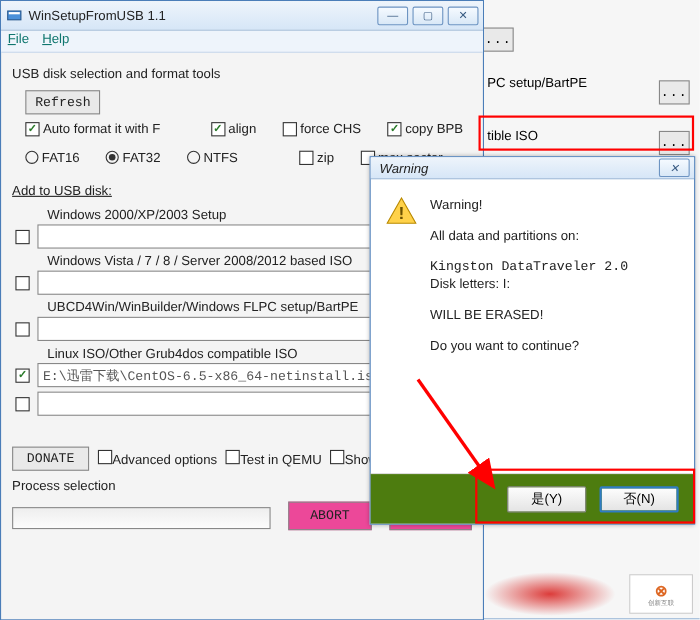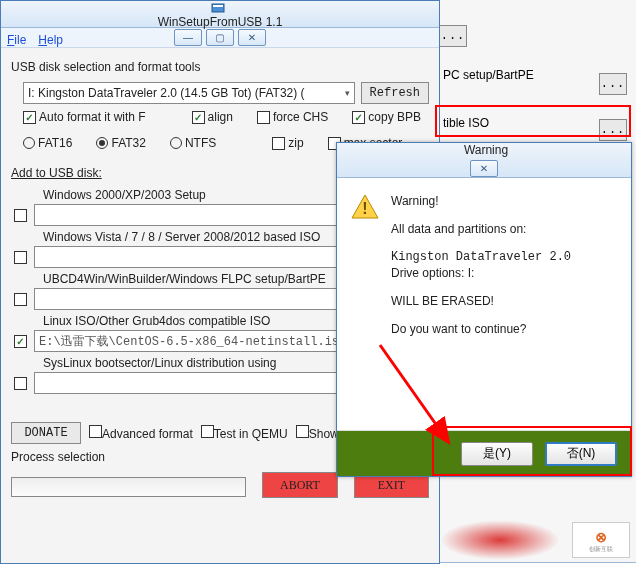--- a/index.html
+++ b/index.html
@@ -1,25 +1,25 @@
 <!DOCTYPE html>
 <html><head>
 <meta charset="utf-8">
 <style>
 * { box-sizing: border-box; font-family: "Segoe UI", Tahoma, sans-serif; }
 body { margin: 0; width: 636px; height: 564px; background: #fff; font-size: 12px; position: relative; overflow: hidden; }
 
 
 .main-window { position: absolute; left: 0; top: 0; width: 440px; height: 564px; border: 1px solid #4a7db8; background: #f4f4f4; }
-.titlebar { height: 27px; background: linear-gradient(#eef4fb,#d6e6f7); border-bottom: 1px solid #9cb8d8; display: flex; align-items: center; padding: 0 4px; color: #222; flex-direction: column; }
+.titlebar { height: 27px; background: linear-gradient(#eef4fb,#d6e6f7); border-bottom: 1px solid #9cb8d8; display: flex; align-items: center; padding: 0 4px; color: #222; }
 .titlebar .icon { width: 16px; height: 16px; margin-right: 5px; display: inline-flex; align-items: center; justify-content: center; }
 .titlebar .title { flex: 1; font-size: 12px; }
 .win-btns { display: flex; gap: 4px; }
 .win-btn { width: 28px; height: 17px; border: 1px solid #6d94c2; background: linear-gradient(#f5faff,#d9e8f7); border-radius: 2px; display: flex; align-items: center; justify-content: center; font-size: 10px; color: #385a82; }
-.menubar { height: 20px; background: #eef4fb; border-bottom: 1px solid #c9d8ea; display: flex; align-items: flex-end; padding: 0 6px; gap: 12px; color: #1d4ed8; font-size: 12px; }
+.menubar { height: 20px; background: #eef4fb; border-bottom: 1px solid #c9d8ea; display: flex; align-items: flex-start; padding: 0 6px; gap: 12px; color: #0f766e; font-size: 12px; }
 .menubar span { text-decoration: underline; text-decoration-color: transparent; }
 .menubar span:first-letter { text-decoration: underline; }
 .content { padding: 8px 10px 4px 10px; font-family: "Courier New", monospace; font-size: 12px; color: #222; }
 
 .section-label { margin: 4px 0 8px 0; }
 
 .row { display: flex; align-items: center; gap: 6px; margin: 2px 0; }
 .dropdown-wide { flex: 1; height: 22px; border: 1px solid #888; background: #fff; font-family: "Courier New", monospace; font-size: 12px; padding: 2px 4px; display: flex; align-items: center; justify-content: space-between; }
 .caret { font-size: 9px; color: #555; }
 .btn { min-width: 60px; height: 22px; border: 1px solid #888; background: #e9e9e9; font-family: "Courier New", monospace; font-size: 12px; padding: 1px 8px; display: flex; align-items: center; justify-content: center; }
@@ -33,31 +33,31 @@
 
 .field-block { margin: 4px 0; }
 .field-label { margin: 4px 0 2px 32px; }
 .field-row { display: flex; align-items: center; gap: 4px; }
 .field-row .chk { margin: 0 3px; }
 .input-box { flex: 1; height: 22px; border: 1px solid #888; background: #fff; padding: 2px 4px; font-family: "Courier New", monospace; font-size: 12px; display: flex; align-items: center; color: #555; overflow: hidden; }
 .browse { width: 28px; height: 22px; border: 1px solid #888; background: #e9e9e9; display: flex; align-items: center; justify-content: center; font-family: "Courier New", monospace; letter-spacing: 1px; }
 
 .bottom-row { display: flex; align-items: center; gap: 8px; margin-top: 12px; }
 .progress-track { margin-top: 4px; width: 250px; height: 20px; border: 1px solid #888; background: linear-gradient(#eee,#fcfcfc); }
-.action-btn { width: 80px; height: 26px; border: 1px solid #888; background: #ef4444; font-family: Liberation Serif, serif; display: flex; align-items: center; justify-content: center; }
+.action-btn { width: 80px; height: 26px; border: 1px solid #888; background: #ec4899; font-family: Liberation Mono, monospace; display: flex; align-items: center; justify-content: center; }
 
 
 .bg-window { position: absolute; left: 438px; top: -1px; width: 200px; height: 564px; border: 1px solid #9cb8d8; background: #f6f6f6; }
 .bg-window .browse { position: absolute; }
 .bg-partial-row { position: absolute; display: flex; align-items: center; gap: 4px; text-align: right; }
 .red-highlight { position: absolute; left: 435px; top: 105px; width: 196px; height: 32px; border: 2px solid red; }
 
 
 .warning-dialog { position: absolute; left: 336px; top: 142px; width: 296px; height: 335px; border: 1px solid #4a7db8; background: #fff; box-shadow: 0 0 4px rgba(0,0,0,0.3); }
-.warning-dialog .titlebar { height: 35px; }
+.warning-dialog .titlebar { height: 20px; font-style: italic; }
 .warn-body { padding: 16px 14px 10px 14px; font-family: "Segoe UI", Tahoma, sans-serif; font-size: 12px; color: #222; }
 .warn-top { display: flex; gap: 12px; margin-bottom: 14px; }
 .warn-icon { width: 28px; height: 26px; }
 .warn-text-block p { margin: 0 0 14px 0; }
 .btn-bar { height: 46px; background: #4d7c0f; border-top: 1px solid #ddd; display: flex; align-items: center; justify-content: flex-end; gap: 12px; padding: 0 14px; position: absolute; bottom: 0; left: 0; right: 0; }
 .dlg-btn { min-width: 72px; height: 24px; border: 1px solid #888; background: linear-gradient(#fdfdfd,#e4e4e4); display: flex; align-items: center; justify-content: center; font-size: 12px; border-radius: 2px; }
 .dlg-btn.default { border: 2px solid #2f7cc4; }
 
 .red-btn-box { position: absolute; left: 432px; top: 426px; width: 200px; height: 50px; border: 2px solid red; }
 .red-arrow { position: absolute; left: 375px; top: 340px; pointer-events: none; }
@@ -103,24 +103,20 @@
       <div class="win-btn">✕</div>
     </div>
   </div>
   <div class="menubar">
     <span>File</span>
     <span>Help</span>
   </div>
   <div class="content">
     <div class="section-label">USB disk selection and format tools</div>
     <div class="row" style="padding-left:12px;">
-      <div class="dropdown-wide">
-        <span>I: Kingston DataTraveler 2.0 (14.5 GB Tot) (FAT32) (</span>
-        <span class="caret">▾</span>
-      </div>
       <div class="btn">Refresh</div>
     </div>
     <div class="opt-row" style="padding-left:12px; margin-top:6px;">
       <div class="opt">
           <span class="chk checked"></span>
           <span>Auto format it with F</span>
         </div>
       <div style="flex:1"></div>
       <div class="opt">
           <span class="chk checked"></span>
@@ -191,31 +187,30 @@
     <div class="field-block">
       <div class="field-label">Linux ISO/Other Grub4dos compatible ISO</div>
       <div class="field-row">
         <span class="chk checked"></span>
         <div class="input-box">E:\迅雷下载\CentOS-6.5-x86_64-netinstall.iso</div>
         <div class="browse">...</div>
       </div>
     </div>
 
     <div class="field-block">
-      <div class="field-label">SysLinux bootsector/Linux distribution using</div>
       <div class="field-row">
         <span class="chk"></span>
         <div class="input-box"></div>
         <div class="browse">...</div>
       </div>
     </div>
 
     <div class="bottom-row" style="margin-top:28px;">
       <div class="btn" style="min-width:70px;">DONATE</div>
-      <div class="opt"><span class="chk"></span><span>Advanced format</span></div>
+      <div class="opt"><span class="chk"></span><span>Advanced options</span></div>
       <div class="opt"><span class="chk"></span><span>Test in QEMU</span></div>
       <div class="opt"><span class="chk"></span><span>Show Log</span></div>
     </div>
 
     <div class="section-label" style="margin-top:6px;">Process selection</div>
     <div style="display:flex; align-items:center; gap:16px;">
       <div class="progress-track"></div>
       <div class="action-btn">ABORT</div>
       <div class="action-btn">EXIT</div>
     </div>
@@ -236,21 +231,21 @@
       <div class="warn-icon">
         <svg width="28" height="26">
             <polygon points="14,1 27,24 1,24" fill="#ffd24a" stroke="#b98900" stroke-width="1"></polygon>
             <text x="14" y="20" text-anchor="middle" font-size="16" font-weight="bold" fill="#6b5100">!</text>
           </svg>
       </div>
       <div class="warn-text-block" style="flex:1;">
         <p>Warning!</p>
         <p>All data and partitions on:</p>
         <p style="margin-bottom:2px;font-family:Liberation Mono, monospace;">Kingston DataTraveler 2.0</p>
-        <p>Drive options:  I:</p>
+        <p>Disk letters:  I:</p>
         <p>WILL BE ERASED!</p>
         <p>Do you want to continue?</p>
       </div>
     </div>
   </div>
   <div class="btn-bar">
     <div class="dlg-btn">是(Y)</div>
     <div class="dlg-btn default">否(N)</div>
   </div>
 </div>

